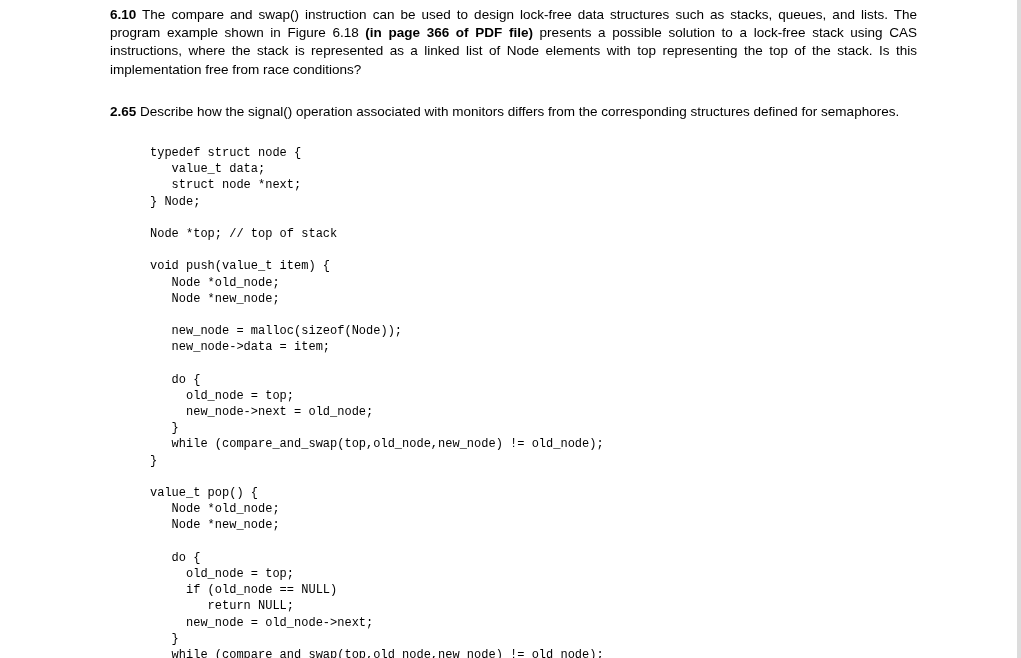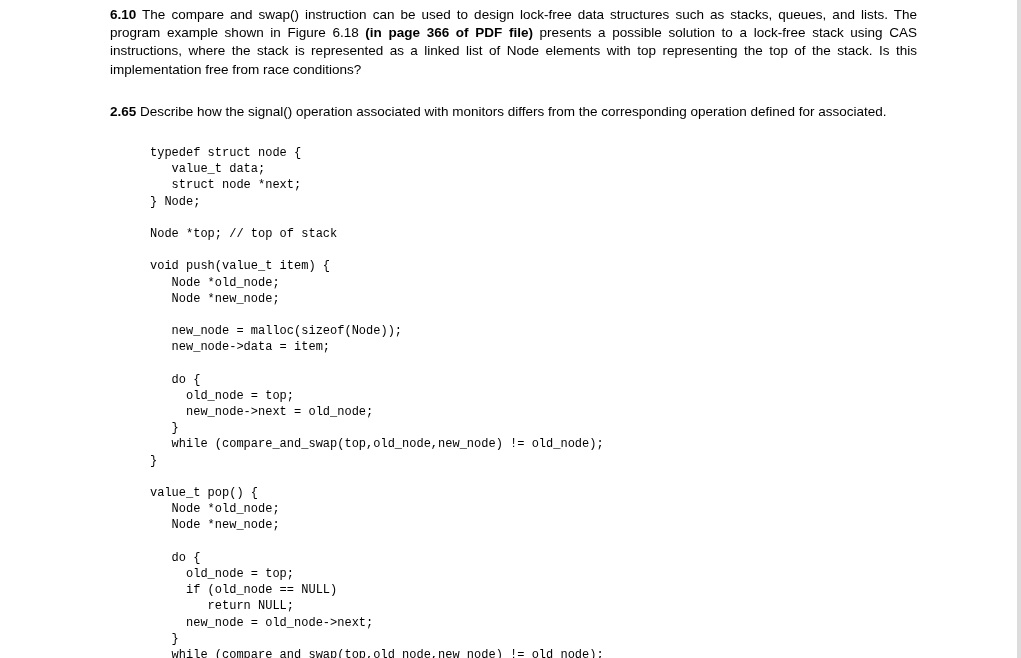--- a/index.html
+++ b/index.html
@@ -42,21 +42,21 @@
 </head>
 <body>
 
 <div class="page">
 
   <p class="question">
     <span class="qnum">6.10</span><span> The compare and swap() instruction can be used to design lock-free data structures such as stacks, queues, and lists. The program example shown in Figure 6.18 </span><span class="bold">(in page 366 of PDF file)</span><span> presents a possible solution to a lock-free stack using CAS instructions, where the stack is represented as a linked list of Node elements with top representing the top of the stack. Is this implementation free from race conditions?</span>
   </p>
 
   <p class="question">
-    <span class="qnum">2.65</span><span> Describe how the signal() operation associated with monitors differs from the corresponding operation defined for associated.</span>
+    <span class="qnum">2.65</span><span> Describe how the signal() operation associated with monitors differs from the corresponding structures defined for semaphores.</span>
   </p>
 
   <div class="code-block">typedef struct node {
    value_t data;
    struct node *next;
 } Node;
 
 Node *top; // top of stack
 
 void push(value_t item) {

